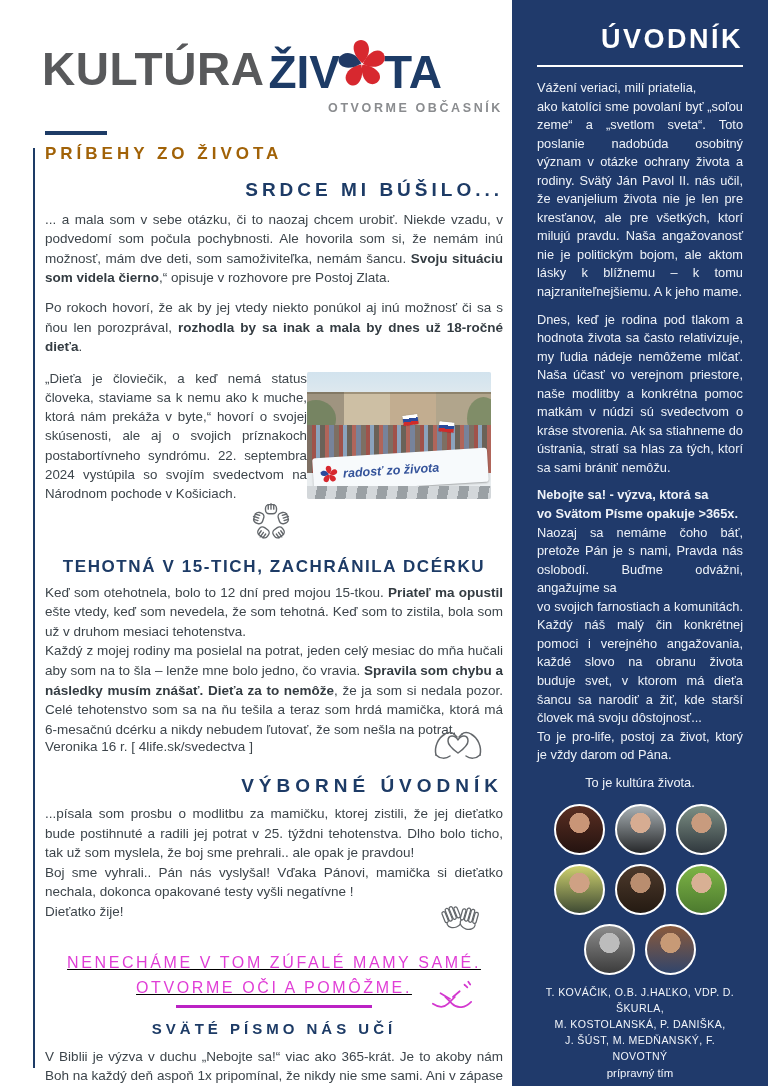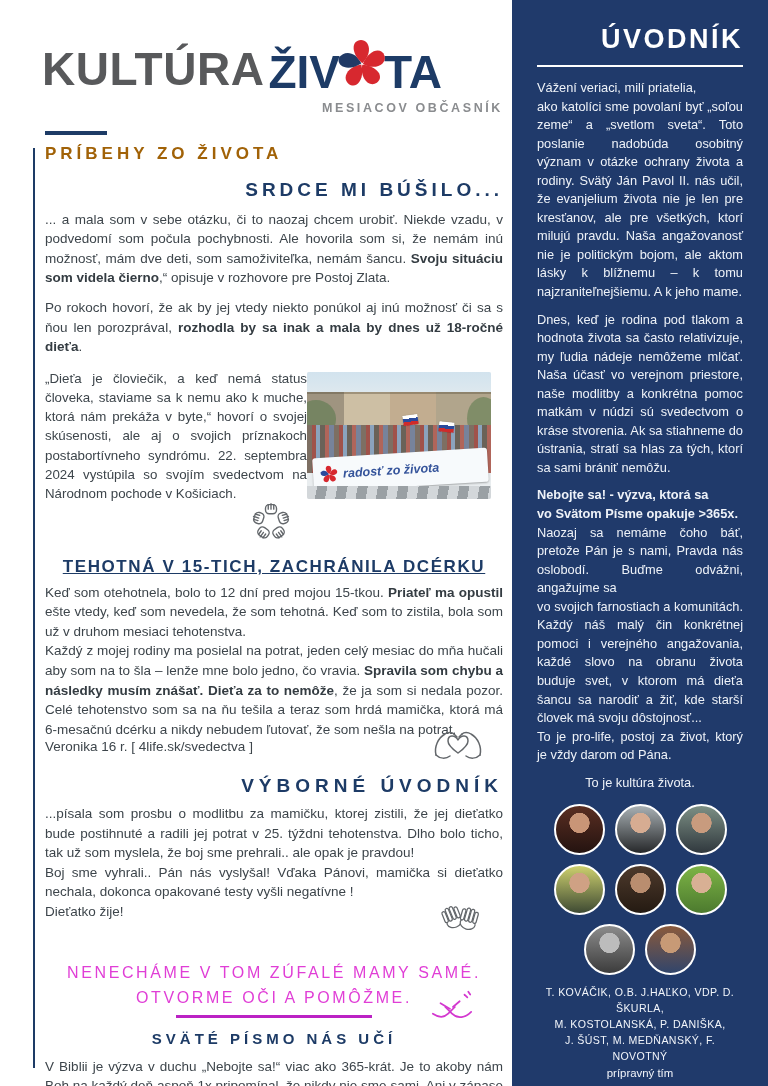--- a/index.html
+++ b/index.html
@@ -18,21 +18,21 @@
   .logo-row { display:flex; align-items:center; margin:38px 0 0 -3px; }
   .logo-k { font-size:46px; font-weight:bold; color:#58595b; letter-spacing:.5px; }
   .logo-z { font-size:46px; font-weight:bold; color:#1d3b66; display:flex; align-items:flex-end; margin-left:4px; }
   .logo-pin { margin:0 -3px; position:relative; top:1px; }
   .logo-sub { text-align:right; color:#8a8c8f; font-size:12.5px; letter-spacing:2.6px; margin-top:2px; font-weight:bold; }
 
   .sec-rule { width:62px; height:4px; background:#1d3b66; margin:16px 0 9px 0; }
   .sec-title { font-size:17px; font-weight:bold; letter-spacing:4px; color:#a16207; }
 
   .a-title { font-size:19px; font-weight:bold; color:#1d3b66; letter-spacing:4px; line-height:1.25; }
-  .a-title.md { font-size:17px; letter-spacing:1.6px;text-decoration:underline; }
+  .a-title.md { font-size:17px; letter-spacing:1.6px; }
   .right { text-align:right; }
   .center { text-align:center; }
   .bp { margin:0; font-size:13.5px; line-height:1.45; color:#3d454b; text-align:justify; }
   .bp b { color:#343c42; }
   .mt6{margin-top:6px}.mt8{margin-top:8px}.mt10{margin-top:10px}
   .mt12{margin-top:12px}.mt14{margin-top:14px}
 
   .quote-row { display:flex; gap:0; margin-top:12px; align-items:flex-start; }
   .quote-col { width:262px; }
   .icon-row { display:flex; justify-content:flex-end; margin:-4px 14px 0 0; }
@@ -55,21 +55,21 @@
     border-radius:3px; display:flex; align-items:center; gap:5px; padding:0 7px; box-shadow:0 1px 2px rgba(0,0,0,.3); }
   .ph-banner-text { font-size:12.5px; font-weight:bold; font-style:italic; color:#35549b; white-space:nowrap; }
   .ph-road { position:absolute; left:0; right:0; bottom:0; height:10%;
     background:repeating-linear-gradient(100deg,#d3d7da 0 10px,#9aa0a4 10px 20px); }
 
   .credit { font-size:13.5px; color:#3d454b; }
   .credit .lnk { color:#3d454b; }
 
   .floating-icon { display:flex; justify-content:flex-end; margin:-30px 18px 0 0; }
 
-  .callout { margin-top:26px; position:relative; }
+  .callout { margin-top:16px; position:relative;text-decoration:underline; }
   .callout-line { font-size:16px; letter-spacing:2.6px; color:#e03ed6; text-align:center; line-height:1.55; }
   .callout-ul { width:196px; height:3px; background:#bb22c4; margin:4px auto 0; }
   .callout-hand { position:absolute; right:28px; bottom:-12px; }
 
   
   .sidebar { width:256px; background:#203a6b; color:#eef2f8; padding:24px 25px 0; overflow:hidden; }
   .sb-title { font-size:27px; font-weight:bold; letter-spacing:2.5px; color:#ffffff;text-align:right; }
   .sb-rule { height:2px; background:#ffffff; margin:10px 0 12px; }
   .sb-p { margin:0; font-size:12.8px; line-height:1.45; text-align:justify; color:#eef2f8; }
   .sb-p.bold { font-weight:bold; text-align:left; }
@@ -100,21 +100,21 @@
               <path d="M1 0 C 8 -17, 23 -21, 27 -10 C 30 1, 15 8, 1 0 Z" fill="#d7282f" transform="rotate(72)"></path>
               <path d="M1 0 C 8 -17, 23 -21, 27 -10 C 30 1, 15 8, 1 0 Z" fill="#d7282f" transform="rotate(144)"></path>
               <path d="M1 0 C 8 -17, 23 -21, 27 -10 C 27 1, 15 8, 1 0 Z" fill="#203a66" transform="rotate(216)"></path>
               <path d="M1 0 C 8 -17, 23 -21, 27 -10 C 30 1, 15 8, 1 0 Z" fill="#d7282f" transform="rotate(288)"></path>
             </g>
           </svg>
         </span>
         <span>TA</span>
       </span>
     </div>
-    <div class="logo-sub">MESIACOV OBČASNÍK</div>
+    <div class="logo-sub">OTVORME OBČASNÍK</div>
 
     <div class="sec-rule"></div>
     <div class="sec-title">PRÍBEHY ZO ŽIVOTA</div>
 
     <div class="a-title right mt14">SRDCE MI BÚŠILO...</div>
     <p class="bp mt8"><span>... a mala som v sebe otázku, či to naozaj chcem urobiť. Niekde vzadu, v podvedomí som počula pochybnosti. Ale hovorila som si, že nemám inú možnosť, mám dve deti, som samoživiteľka, nemám šancu. </span><b>Svoju situáciu som videla čierno</b><span>,“ opisuje v rozhovore pre Postoj Zlata.</span></p>
     <p class="bp mt10"><span>Po rokoch hovorí, že ak by jej vtedy niekto ponúkol aj inú možnosť či sa s ňou len porozprával, </span><b>rozhodla by sa inak a mala by dnes už 18-ročné dieťa</b><span>.</span></p>
 
     <div class="quote-row">
       <div class="quote-col">

